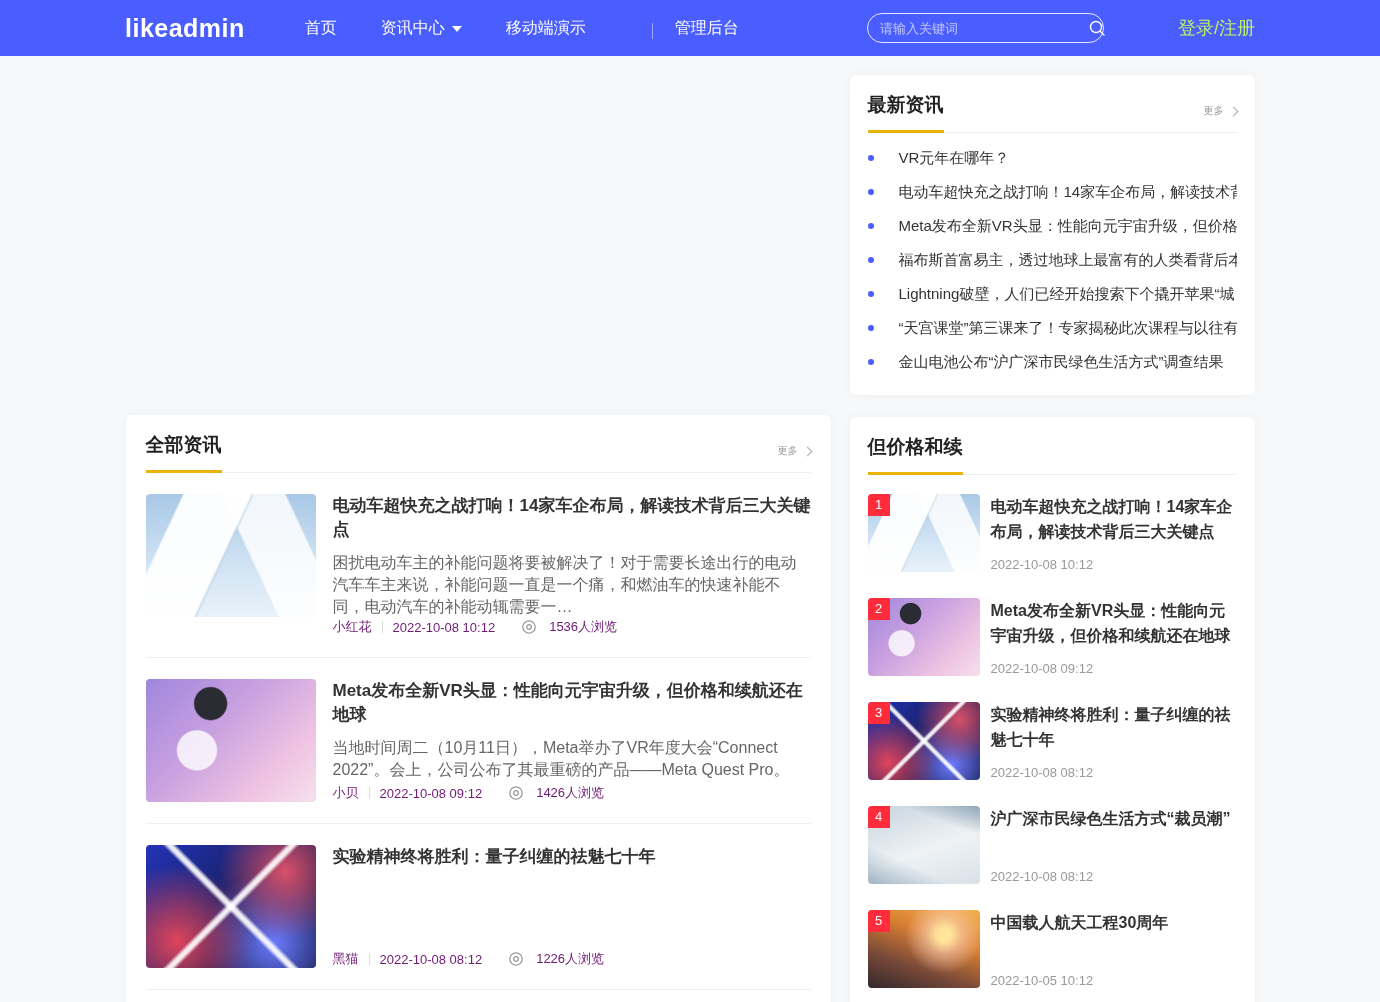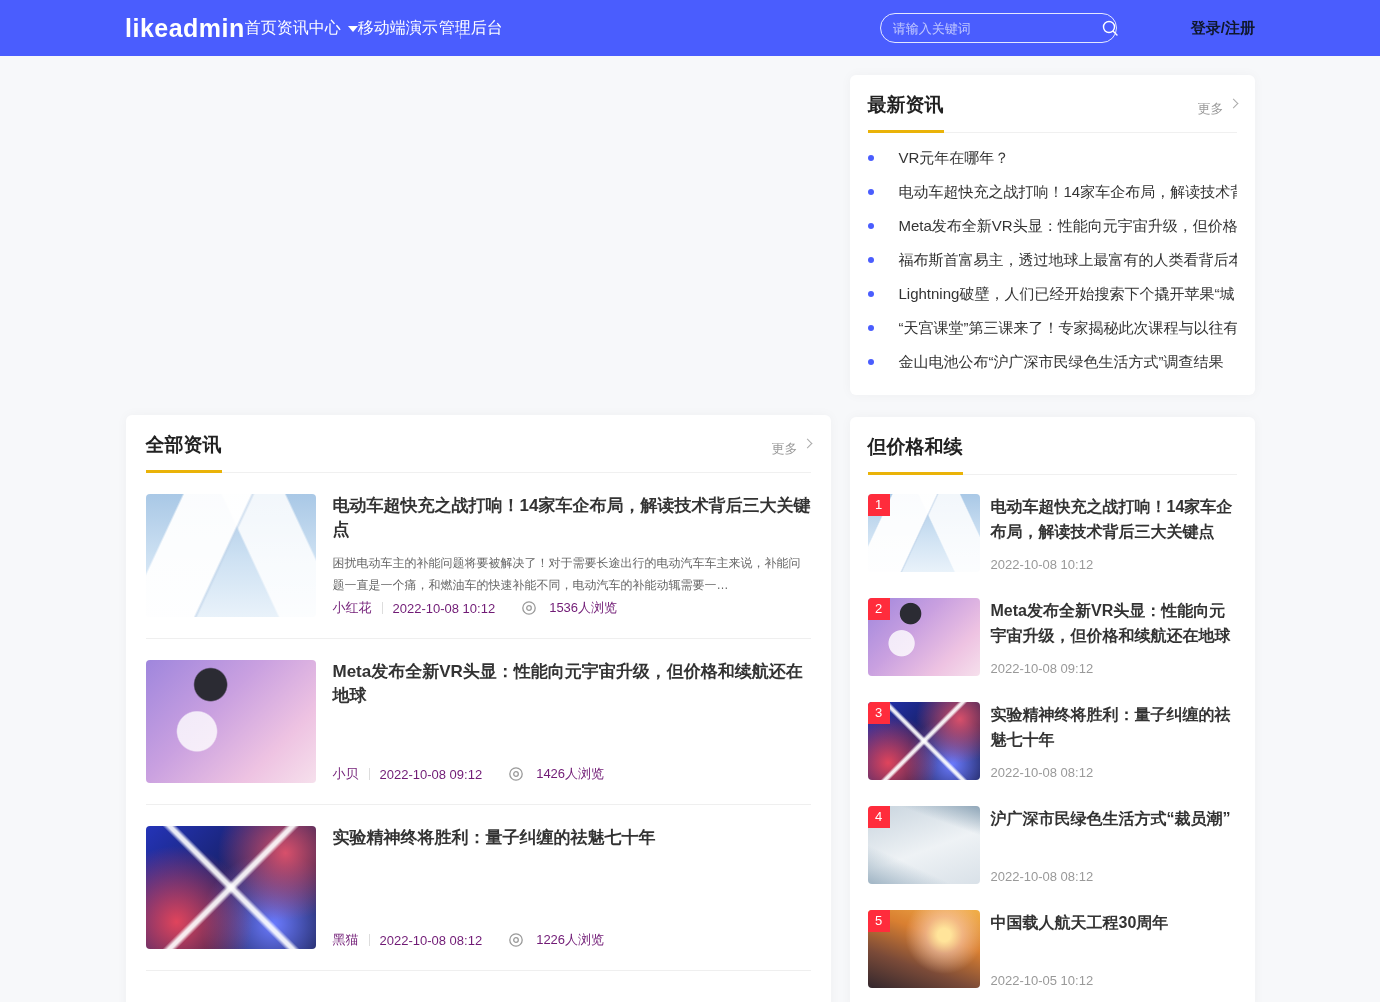--- a/index.html
+++ b/index.html
@@ -2,58 +2,58 @@
 <html lang="zh"><head>
 <meta charset="utf-8">
 <style>
   * { margin:0; padding:0; box-sizing:border-box; }
   html,body { width:1380px; height:1002px; overflow:hidden; }
   body { font-family:"Liberation Sans","DejaVu Sans",sans-serif; background:#f7f8fa; color:#333; }
 
   
   .navbar { height:56px; background:#4a5dfe; }
   .nav-inner { width:1130px; margin:0 auto; height:56px; display:flex; align-items:center; }
-  .logo { color:#fff; font-size:25px; font-weight:bold; letter-spacing:.5px; cursor:pointer; }
-  .nav-links { display:flex; align-items:flex-end; }
+  .logo { color:#fff; font-size:25px; font-weight:bold; letter-spacing:.5px; margin-right:60px; cursor:pointer; }
+  .nav-links { display:flex; align-items:flex-end; gap:44px; }
   .nav-item { color:#fff; font-size:16px; cursor:pointer; display:flex; align-items:center; white-space:nowrap; }
   .caret-down { display:inline-block; margin-left:7px; width:0; height:0; border:5px solid transparent; border-top:6px solid #fff; transform:translateY(3px); }
   .nav-divider { width:1px; height:16px; background:rgba(255,255,255,.45); margin:0 0 0 22px; }
   .nav-item.after-divider { margin-left:-22px; padding-left:0; }
   .nav-right { margin-left:auto; display:flex; align-items:center; }
   .search-box { width:237px; height:30px; border:1px solid rgba(255,255,255,.85); border-radius:16px; display:flex; align-items:center; padding:0 12px; margin-right:74px;gap:32px; }
   .search-box input { flex:1; background:transparent; border:none; outline:none; color:#fff; font-size:13px; font-family:inherit; }
   .search-box input::placeholder { color:rgba(255,255,255,.65); }
   .search-icon { flex:none; display:flex; }
-  .auth-link { color:#0f172a; font-size:15px; cursor:pointer; white-space:nowrap;font-weight:bold; }
+  .auth-link { color:#bef264; font-size:18px; cursor:pointer; white-space:nowrap; }
 
   
   .container { width:1129px; margin:0 auto; display:flex; gap:19px; align-items:flex-start; }
   .col-main { width:705px; }
   .col-side { width:405px; }
 
   .card { background:#fff; border-radius:6px; box-shadow:0 0 12px rgba(0,0,0,.04); }
 
   .card-header { display:flex; justify-content:space-between; align-items:flex-end; border-bottom:1px solid #f0f0f0; padding:0 0; }
   .card-title { font-size:19px; font-weight:bold; color:#222; padding:17px 0 12px; border-bottom:3px solid #eab308; margin-bottom:-1px; }
-  .more-link { display:flex; align-items:flex-start; gap:4px; color:#999; font-size:13px; cursor:pointer; padding-bottom:14px; }
+  .more-link { display:flex; align-items:center; gap:4px; color:#999; font-size:10px; cursor:pointer; padding-bottom:14px; }
   .chevron { display:inline-block; width:7px; height:7px; border-top:1.5px solid #aaa; border-right:1.5px solid #aaa; transform:rotate(45deg); margin-left:2px; }
 
   
   .latest-card { margin-top:19px; padding:0 18px 16px; }
   .latest-list { list-style:none; padding-top:8px; }
   .latest-list li { display:flex; align-items:center; font-size:15px; color:#333; height:34px; cursor:pointer; white-space:nowrap; overflow:hidden;gap:14px; }
   .dot { flex:none; width:6px; height:6px; border-radius:50%; background:#4a5dfe; margin-right:11px; }
 
   
   .allnews-card { margin-top:359px; padding:0 20px; min-height:810px; }
   .article-row { display:flex; padding:21px 0; border-bottom:1px solid #efefef; cursor:pointer; }
   .article-thumb { flex:none; width:170px; height:123px; border-radius:4px; margin-right:17px; background:#dde; }
   .article-body { flex:1; display:flex; flex-direction:column; min-height:123px; }
   .article-title { font-size:17px; font-weight:bold; color:#333; line-height:24px; }
-  .article-summary { font-size:12px; color:#666; line-height:22px; margin-top:10px; }
+  .article-summary { font-size:16px; color:#666; line-height:22px; margin-top:10px; }
   .article-meta { margin-top:auto; display:flex; align-items:center; font-size:13px; color:#701a75; }
   .meta-sep { width:1px; height:12px; background:#ddd; margin:0 10px; }
   .views-group { display:flex; align-items:center; gap:12px; margin-left:26px; }
 
   
   .hot-card { margin-top:22px; padding:0 18px 14px; min-height:587px; }
   .hot-list { padding-top:6px; }
   .hot-row { display:flex; padding:13px 0; cursor:pointer; }
   .hot-thumb { flex:none; position:relative; width:112px; height:78px; border-radius:4px; margin-right:11px; background:#ccd; }
   .rank-badge { position:absolute; top:0; left:0; width:22px; height:22px; background:#ff2c3c; color:#fff; font-size:13px; line-height:22px; text-align:center; border-radius:4px 0 0 0; }
@@ -151,20 +151,21 @@
               <span>1536人浏览</span>
             </span>
           </div>
         </div>
       </div>
 
       <div class="article-row">
         <div class="article-thumb" data-img="vr-headset"></div>
         <div class="article-body">
           <div class="article-title">Meta发布全新VR头显：性能向元宇宙升级，但价格和续航还在地球</div>
+          <div class="article-summary">当地时间周二（10月11日），Meta举办了VR年度大会“Connect 2022”。会上，公司公布了其最重磅的产品——Meta Quest Pro。</div>
           <div class="article-meta">
             <span>小贝</span>
             <span class="meta-sep"></span>
             <span>2022-10-08 09:12</span>
             <span class="views-group">
               <svg width="16" height="16" viewBox="0 0 16 16" fill="none">
                 <circle cx="8" cy="8" r="6.2" stroke="#9a9a9a" stroke-width="1.3"></circle>
                 <circle cx="8" cy="8" r="2.3" stroke="#9a9a9a" stroke-width="1.3"></circle>
               </svg>
               <span>1426人浏览</span>

